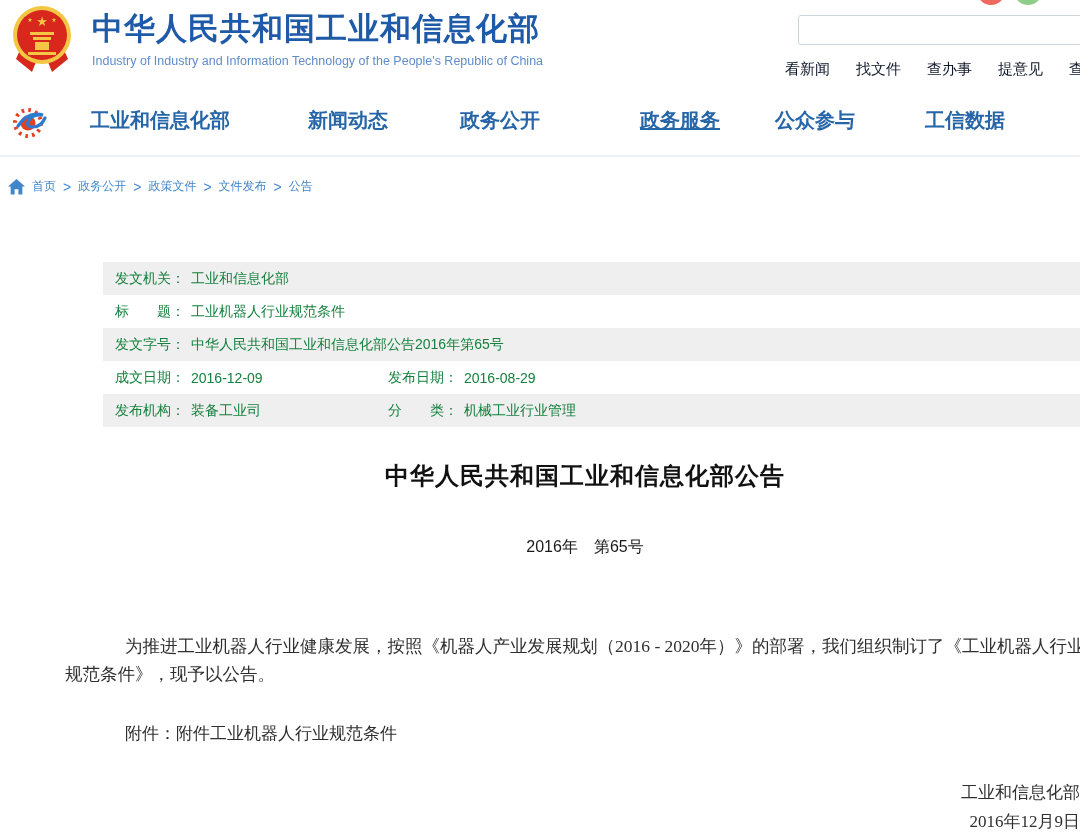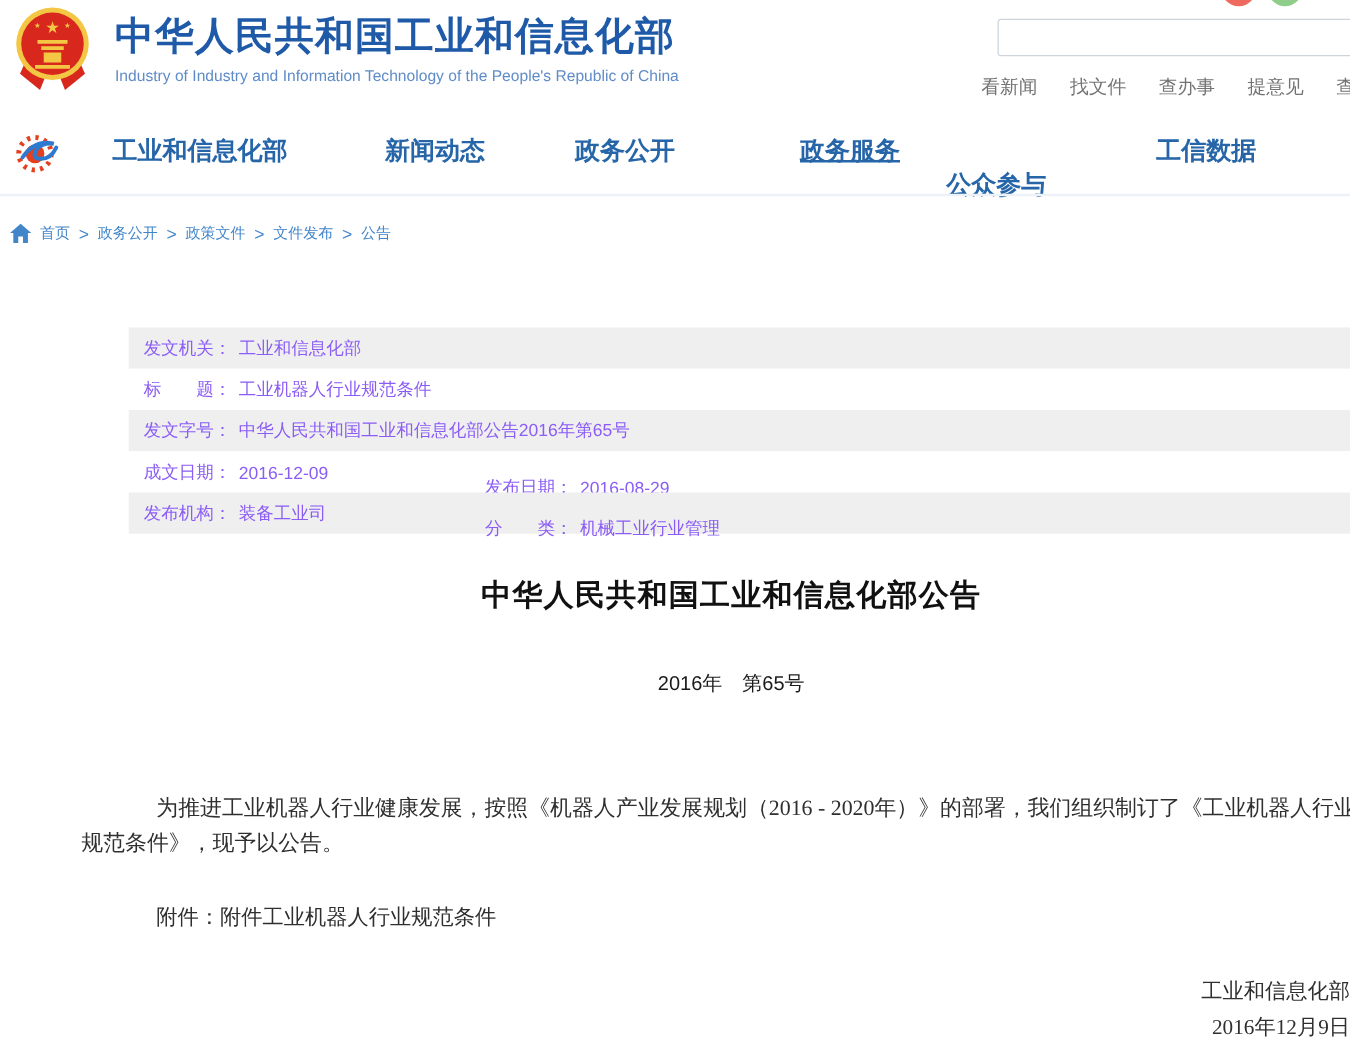--- a/index.html
+++ b/index.html
@@ -25,49 +25,49 @@
   .top-dot { position: absolute; width: 28px; height: 28px; border-radius: 50%; top: -23px; }
   .top-dot.red { left: 977px; background: #ef6a5e; }
   .top-dot.green { left: 1014px; background: #8fce8a; }
 
   .search-input {
     position: absolute; left: 798px; top: 15px; width: 300px; height: 30px;
     border: 1px solid #ccd5de; border-radius: 3px; background: #fff;
     font-size: 14px; padding: 0 8px; outline: none;
   }
   .quick-links { position: absolute; left: 785px; top: 60px; display: flex; gap: 26px; white-space: nowrap; }
-  .quick-link { font-size: 15px; color: #737373; text-decoration: none; cursor: pointer; }
+  .quick-link { font-size: 15px; color: #0f172a; text-decoration: none; cursor: pointer; }
 
   
   .nav { position: absolute; left: 0; top: 100px; width: 1080px; height: 55px; background: #fff; }
   .nav-logo { position: absolute; left: 12px; top: 3px; width: 38px; height: 38px; }
   .nav-item {
     position: absolute; top: 7px; font-size: 20px; font-weight: bold; color: #2666a8;
     text-decoration: none; cursor: pointer; white-space: nowrap;
   }
   .nav-item:nth-of-type(1) { left: 90px; }
   .nav-item:nth-of-type(2) { left: 308px; }
   .nav-item:nth-of-type(3) { left: 460px; }
   .nav-item:nth-of-type(4) { left: 640px; text-decoration: underline; }
-  .nav-item:nth-of-type(5) { left: 757px; margin-top: 27px; }
+  .nav-item:nth-of-type(5) { left: 775px; }
   .nav-item:nth-of-type(6) { left: 925px; }
   .header-sep { position: absolute; left: 0; top: 155px; width: 1080px; height: 2px; background: #edf2f8; }
 
   
   .breadcrumb { position: absolute; left: 8px; top: 178px; display: flex; align-items: center; gap: 7px; }
   .home-icon { width: 17px; height: 16px; display: inline-block; }
   .crumb { font-size: 12px; color: #4286ca; text-decoration: none; cursor: pointer; white-space: nowrap; }
   .crumb-sep { font-size: 14px; color: #4286ca; }
 
   
   .meta-table { position: absolute; left: 103px; top: 262px; width: 987px; }
   .meta-row { height: 33px; display: flex; align-items: center; position: relative; background: #fff; }
   .meta-row.alt { background: #efefef; }
-  .meta-cell { display: flex; align-items: center; padding-left: 12px; font-size: 14px; color: #8b5cf6; }
-  .meta-cell.second { position: absolute; left: 285px; top: 12px; height: 33px; padding-left: 0; }
+  .meta-cell { display: flex; align-items: center; padding-left: 12px; font-size: 14px; color: #15803d; }
+  .meta-cell.second { position: absolute; left: 285px; top: 0; height: 33px; padding-left: 0; }
   .meta-label { white-space: pre; }
   .meta-value { margin-left: 6px; }
 
   
   .doc-title {
     position: absolute; left: 65px; top: 460px; width: 1040px;
     text-align: center; font-size: 24px; font-weight: bold; color: #111;
     font-family: "Liberation Sans", sans-serif; letter-spacing: 1px;
   }
   .doc-issue-no {

